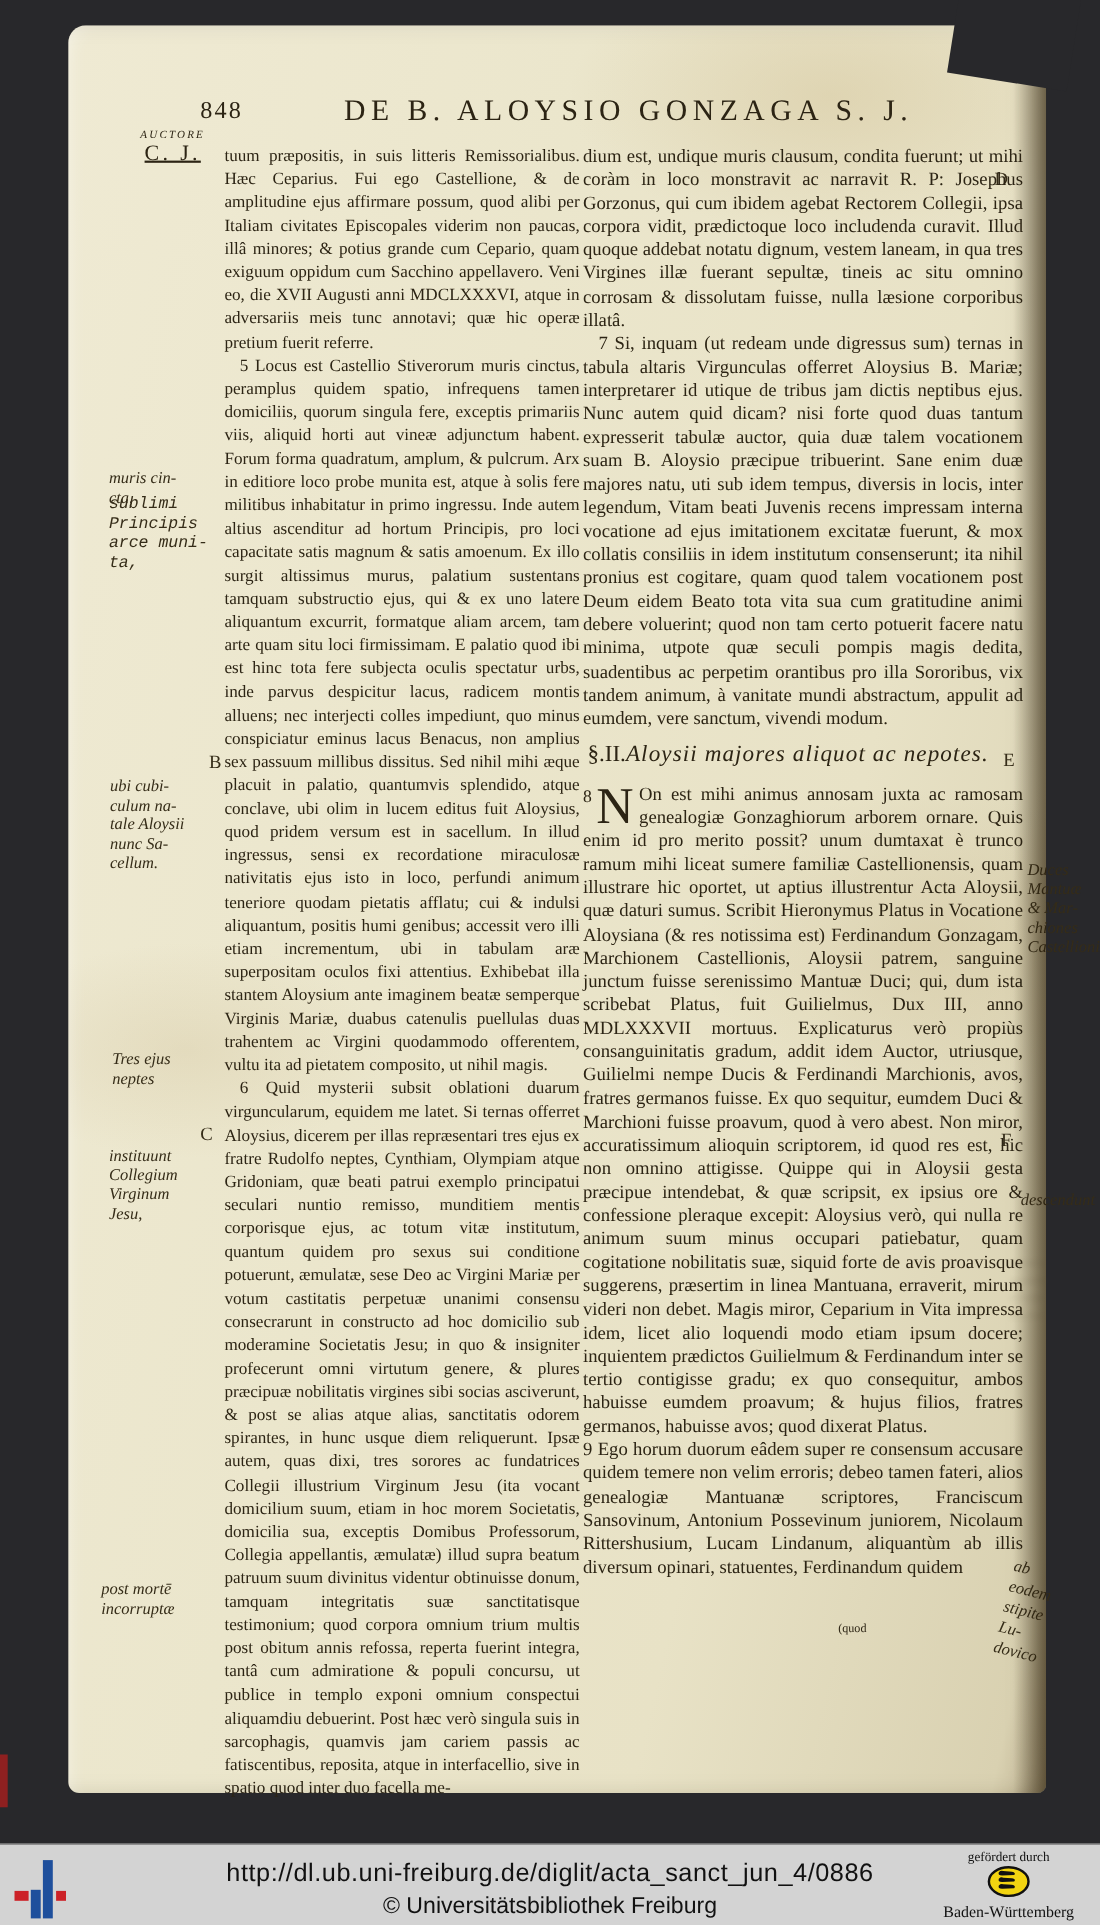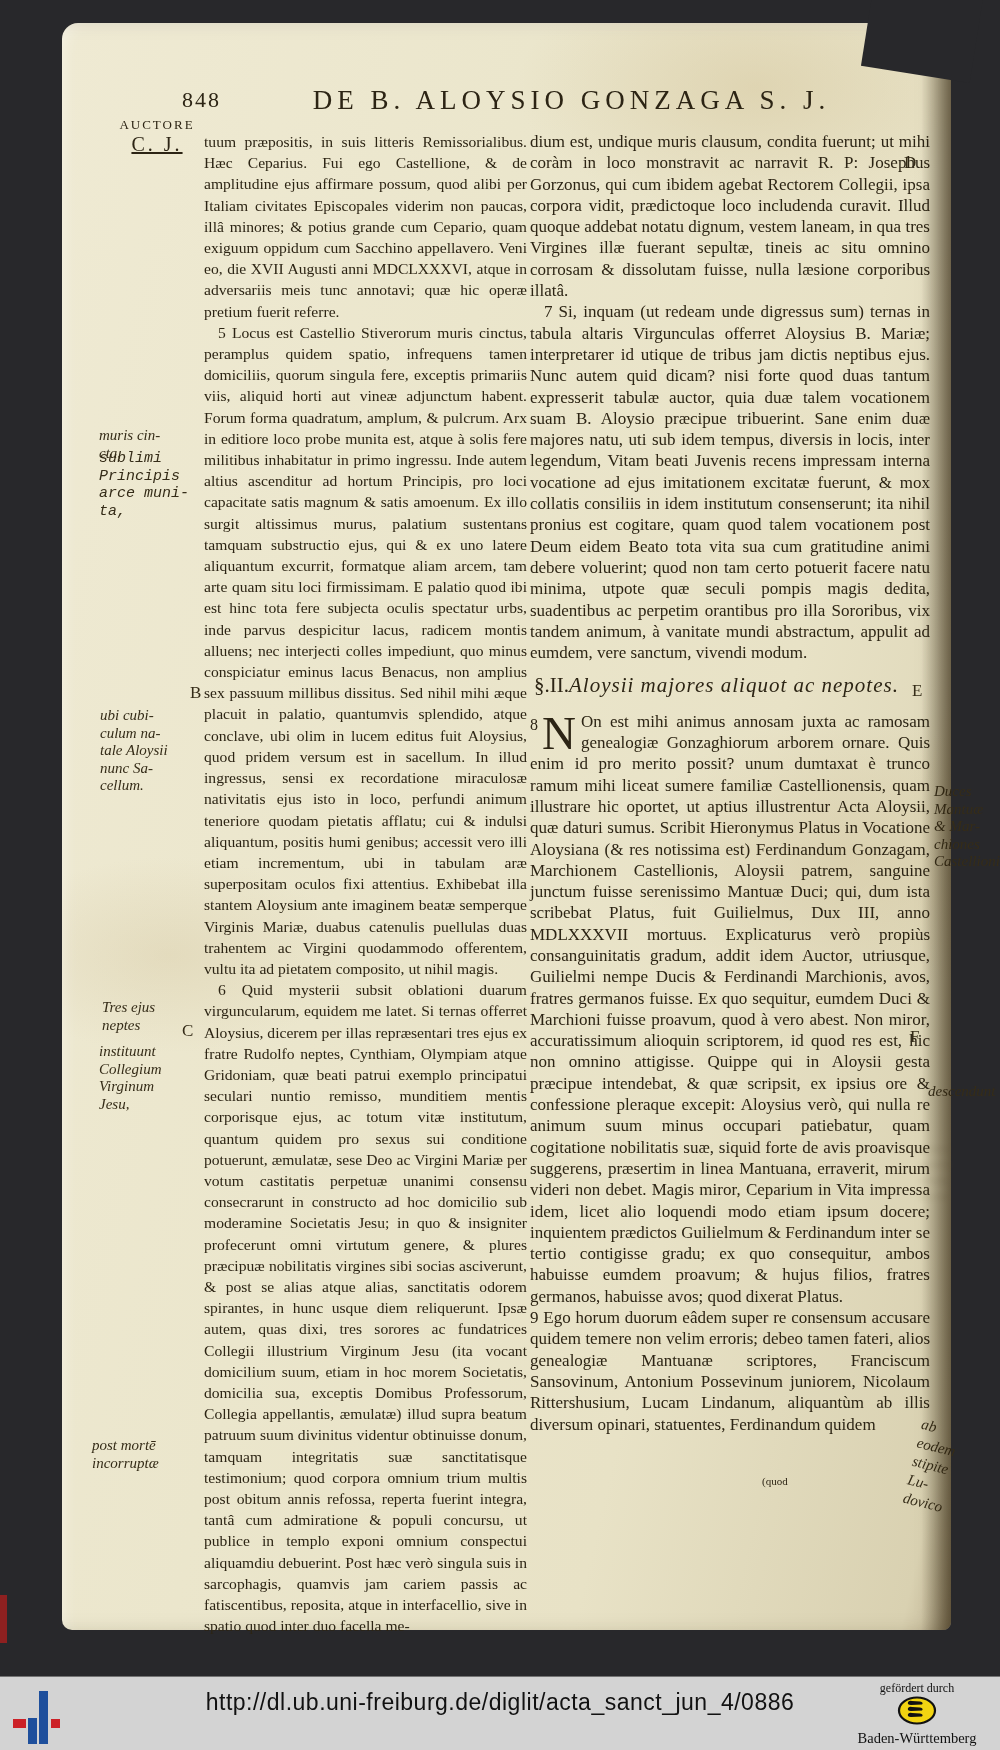--- a/index.html
+++ b/index.html
@@ -25,21 +25,21 @@
     border-radius:0 6px 8px 0;pointer-events:none;}
   .corner-wedge{position:absolute;top:-34px;right:-26px;width:110px;height:86px;
     background:#28282b;transform:rotate(9deg);}
   .red-sliver{position:absolute;left:0;top:1595px;width:7px;height:48px;background:#8e2020;}
 
   
   .page-number{position:absolute;left:120px;top:64px;font-size:22px;letter-spacing:2px;}
   .running-title{position:absolute;left:200px;right:70px;top:62px;text-align:center;
     font-size:27px;letter-spacing:5px;white-space:nowrap;}
   .author-note{position:absolute;left:40px;top:94px;width:110px;text-align:center;}
-  .author-note .l1{font-size:13px;letter-spacing:2px;}
+  .author-note .l1{font-size:10px;letter-spacing:2px;font-style:italic;}
   .author-note .l2{font-size:20px;letter-spacing:3px;text-decoration:underline;}
 
   
   .col{position:absolute;top:108px;text-align:justify;}
   .col-left{left:142px;width:323px;font-size:15.6px;line-height:21.2px;}
   .col-right{left:468px;width:400px;font-size:17px;line-height:21.3px;}
   .col p{margin:0;}
   .col p.numbered{text-indent:14px;}
   .section-heading{margin:12px 0 14px 0;font-size:21px;text-align:left;text-indent:4px;white-space:nowrap;}
   .section-heading .ital{font-style:italic;letter-spacing:1px;}
@@ -87,21 +87,21 @@
   <div class="mnote" style="left:37px;top:427px;font-family:Liberation Mono, monospace;">sublimi
 Principis
 arce muni-
 ta,</div>
   <div class="mletter" style="left:128px;top:660px;font-style:normal;">B</div>
   <div class="mnote" style="left:38px;top:684px;">ubi cubi-
 culum na-
 tale Aloysii
 nunc Sa-
 cellum.</div>
-  <div class="mnote" style="left:40px;top:976px;">Tres ejus
+  <div class="mnote" style="left:40px;top:932px;">Tres ejus
 neptes</div>
   <div class="mletter" style="left:120px;top:998px;font-style:normal;">C</div>
   <div class="mnote" style="left:37px;top:1020px;">instituunt
 Collegium
 Virginum
 Jesu,</div>
   <div class="mnote" style="left:30px;top:1414px;">post mortē
 incorruptæ</div>
 
   <div class="mletter" style="left:842px;top:130px;">D</div>
@@ -143,20 +143,21 @@
 <div class="red-sliver"></div>
 
 <div class="footer">
   <svg class="ub-logo" width="48" height="54" viewBox="0 0 48 54">
     <rect x="0" y="28" width="13" height="9" fill="#cc2127"></rect>
     <rect x="15" y="27" width="9" height="26" fill="#1e4f9c"></rect>
     <rect x="26" y="0" width="9" height="53" fill="#1e4f9c"></rect>
     <rect x="38" y="28" width="9" height="9" fill="#cc2127"></rect>
   </svg>
   <div class="footer-url">http://dl.ub.uni-freiburg.de/diglit/acta_sanct_jun_4/0886</div>
+  <div class="footer-copy">© Universitätsbibliothek Freiburg</div>
   <div class="bw-block">
     <div class="bw-funded">gefördert durch</div>
     <svg width="40" height="29" viewBox="0 0 40 29">
       <ellipse cx="20" cy="14.5" rx="18" ry="13" fill="#f2d411" stroke="#111" stroke-width="2.2"></ellipse>
       <path d="M11 6 q2-2 4-1 l8 .5 q4 1 2 3 l-11 .5 q-4 0 -3-3 z" fill="#111"></path>
       <path d="M11 12 q2-2 4-1 l8 .5 q4 1 2 3 l-11 .5 q-4 0 -3-3 z" fill="#111"></path>
       <path d="M11 18 q2-2 4-1 l8 .5 q4 1 2 3 l-11 .5 q-4 0 -3-3 z" fill="#111"></path>
     </svg>
     <div class="bw-region">Baden-Württemberg</div>
   </div>

